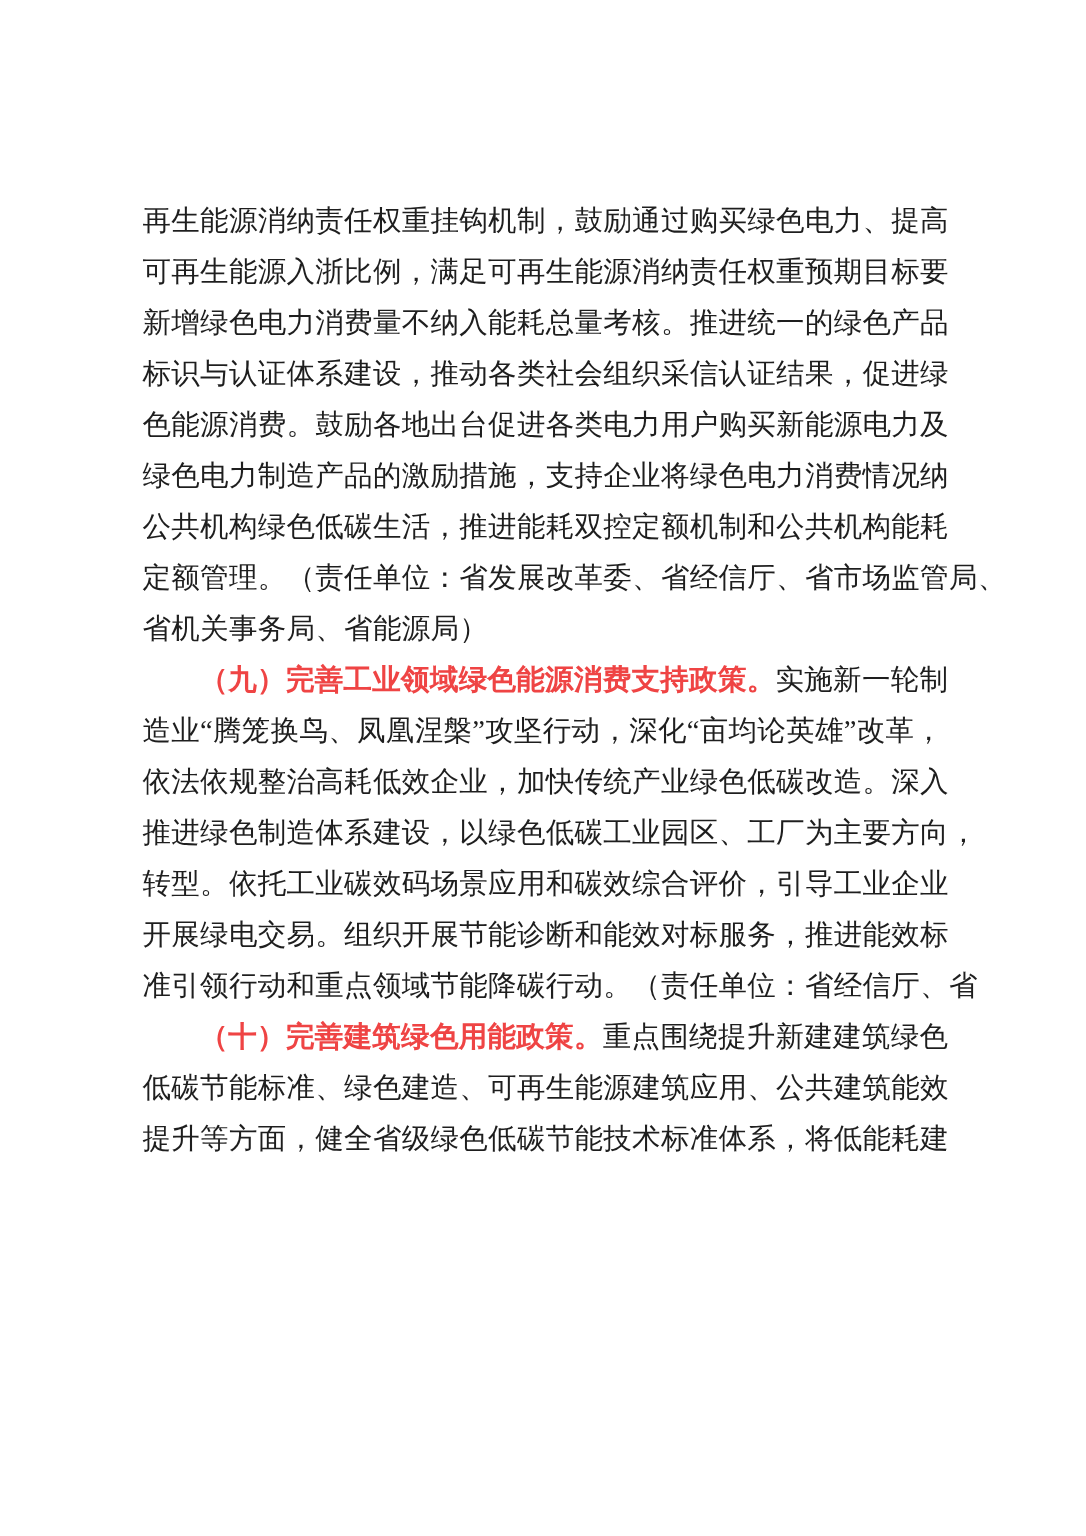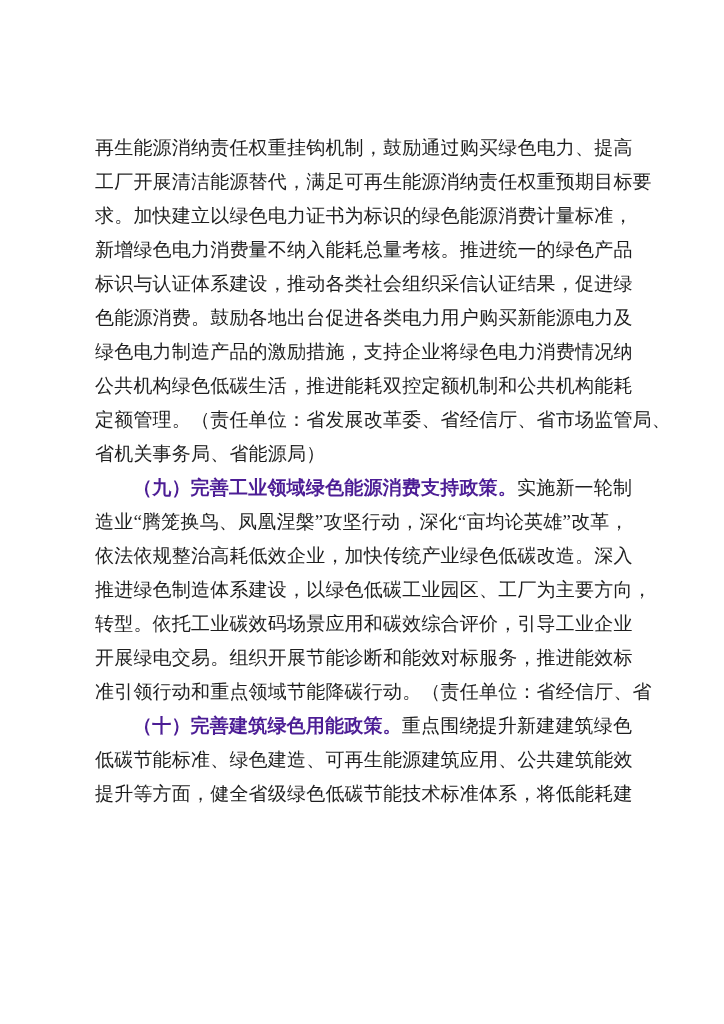--- a/index.html
+++ b/index.html
@@ -27,21 +27,21 @@
     line-height: 34px;
     font-size: 19px;
     white-space: nowrap;
     letter-spacing: 0.2px;
   }
   .line.heading-line {
     text-indent: 38px;
   }
   .seg.bold {
     font-weight: 700;
-    color: #4c1d95;
+    color: #ef4444;
   }
   .footer {
     position: absolute;
     top: 900px;
     left: 552px;
     display: flex;
     align-items: center;
     gap: 14px;
     font-size: 19px;
     line-height: 28px;
@@ -55,22 +55,21 @@
     color: #111111;
   }
 </style>
 </head>
 <body>
 
 <div class="page">
 
   <div class="text-block">
       <div class="line"><span class="seg">再生能源消纳责任权重挂钩机制，鼓励通过购买绿色电力、提高</span></div>
-      <div class="line"><span class="seg">工厂开展清洁能源替代，满足可再生能源消纳责任权重预期目标要</span></div>
-      <div class="line"><span class="seg">求。加快建立以绿色电力证书为标识的绿色能源消费计量标准，</span></div>
+      <div class="line"><span class="seg">可再生能源入浙比例，满足可再生能源消纳责任权重预期目标要</span></div>
       <div class="line"><span class="seg">新增绿色电力消费量不纳入能耗总量考核。推进统一的绿色产品</span></div>
       <div class="line"><span class="seg">标识与认证体系建设，推动各类社会组织采信认证结果，促进绿</span></div>
       <div class="line"><span class="seg">色能源消费。鼓励各地出台促进各类电力用户购买新能源电力及</span></div>
       <div class="line"><span class="seg">绿色电力制造产品的激励措施，支持企业将绿色电力消费情况纳</span></div>
       <div class="line"><span class="seg">公共机构绿色低碳生活，推进能耗双控定额机制和公共机构能耗</span></div>
       <div class="line"><span class="seg">定额管理。（责任单位：省发展改革委、省经信厅、省市场监管局、</span></div>
       <div class="line"><span class="seg">省机关事务局、省能源局）</span></div>
       <div class="line heading-line"><span class="seg bold">（九）完善工业领域绿色能源消费支持政策。</span><span class="seg">实施新一轮制</span></div>
       <div class="line"><span class="seg">造业“腾笼换鸟、凤凰涅槃”攻坚行动，深化“亩均论英雄”改革，</span></div>
       <div class="line"><span class="seg">依法依规整治高耗低效企业，加快传统产业绿色低碳改造。深入</span></div>

